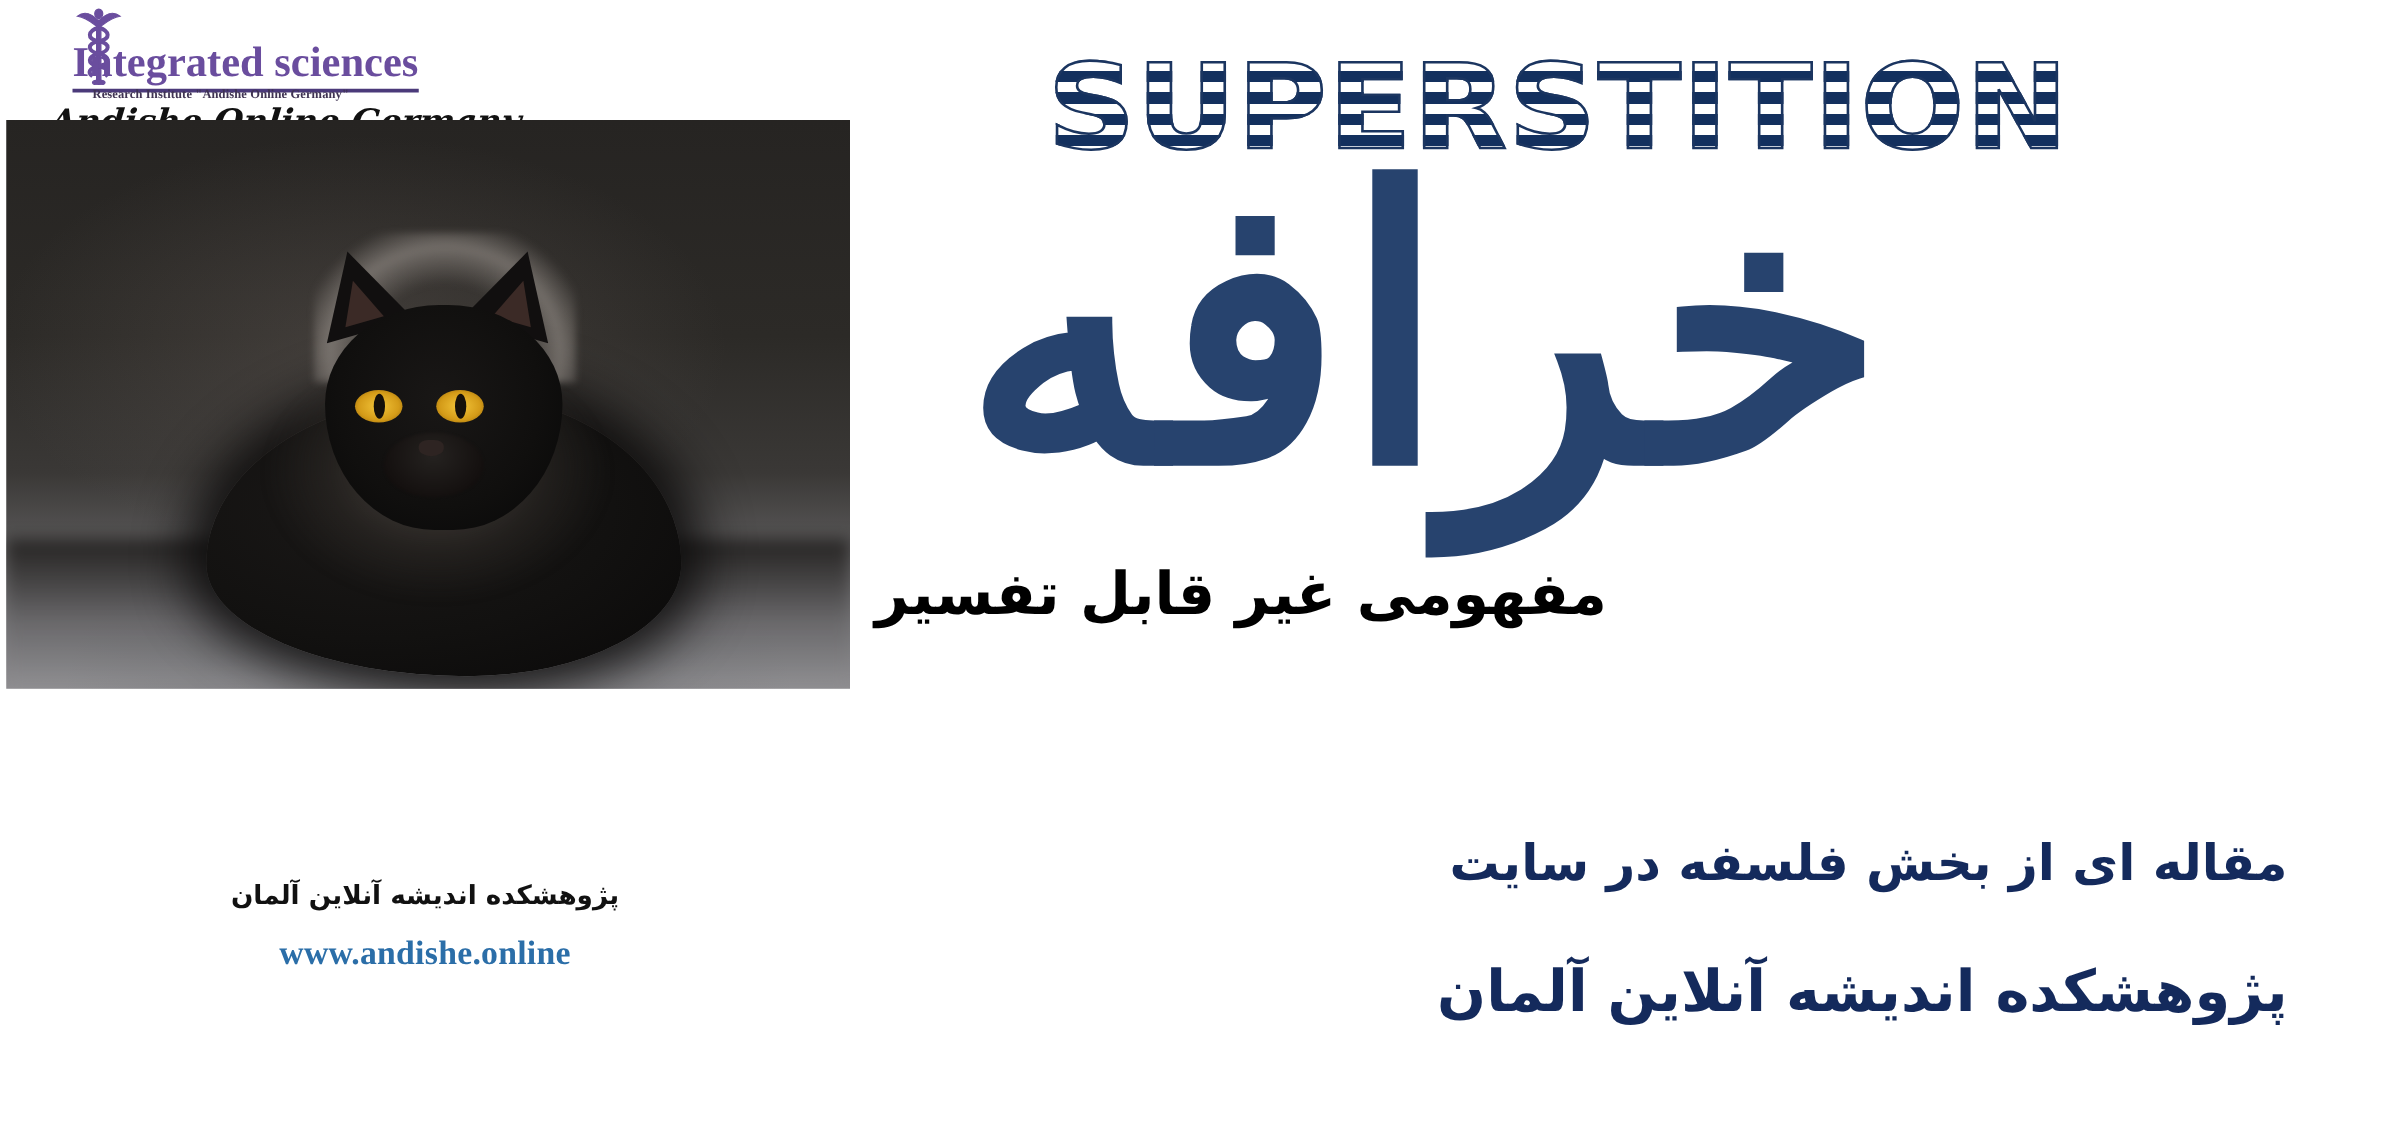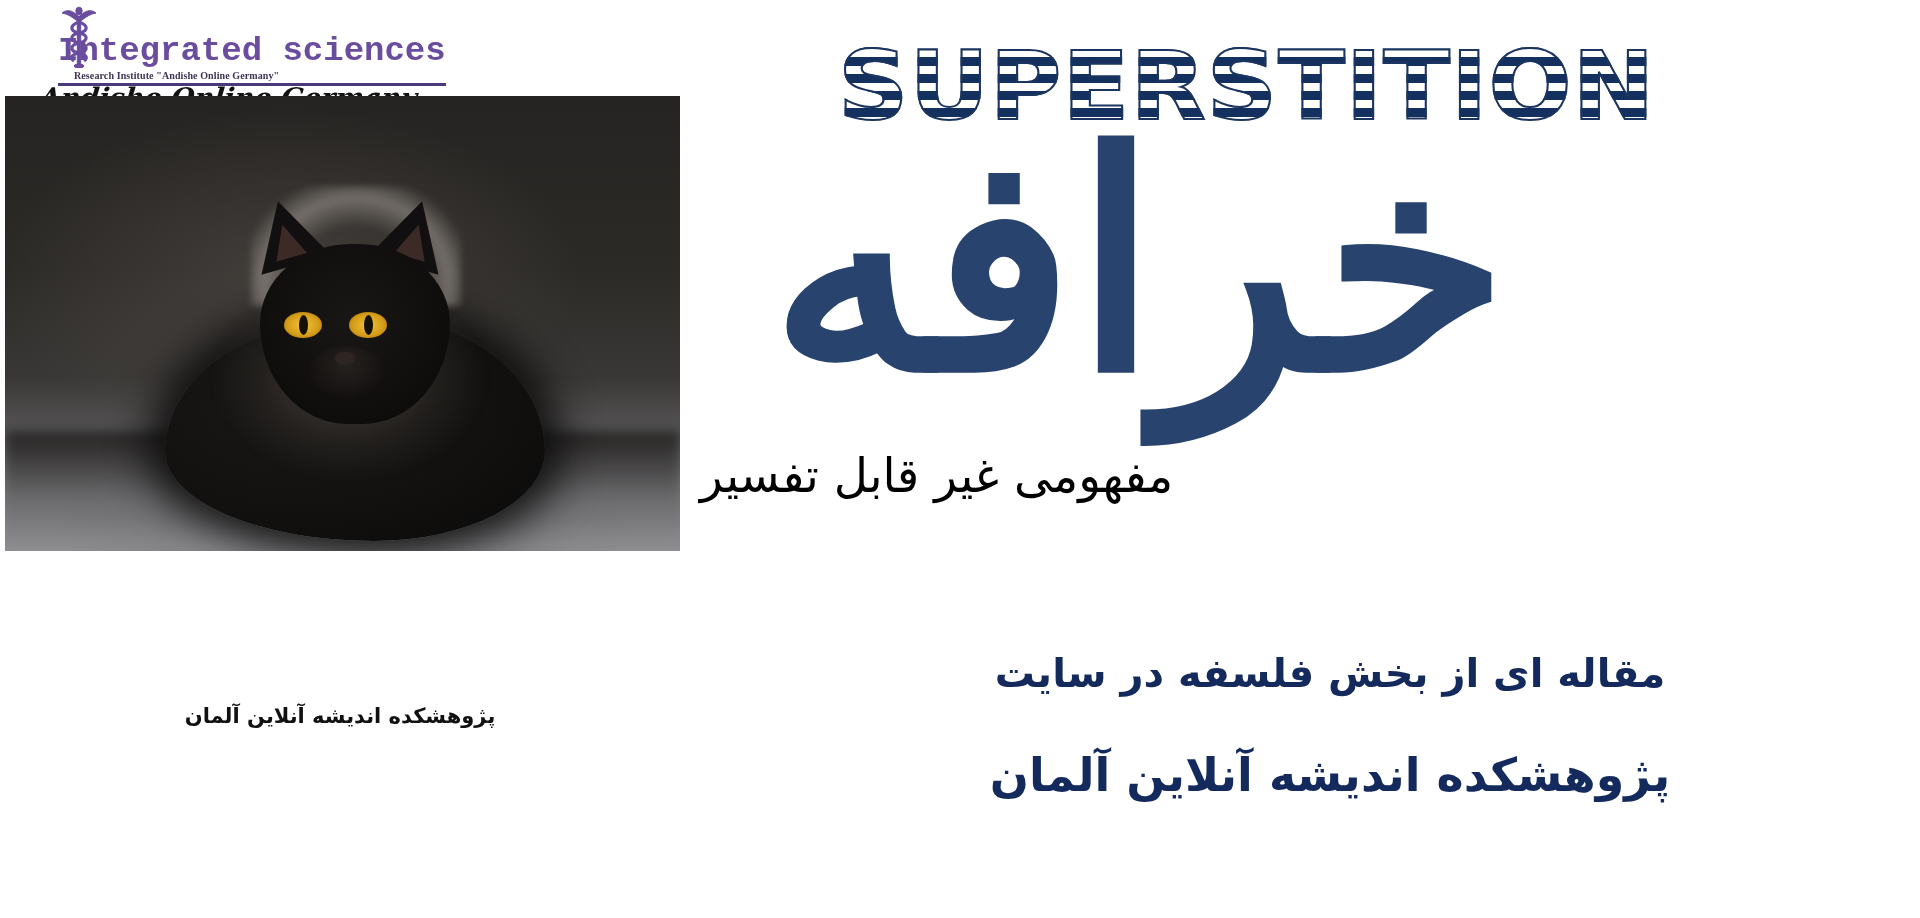--- a/index.html
+++ b/index.html
@@ -10,24 +10,24 @@
     overflow:hidden;
     position:relative;
   }
   .poster{position:absolute;inset:0;background:#fff;}
 
   
   .logo-block{position:absolute;left:18px;top:6px;width:320px;height:110px;}
   .caduceus{position:absolute;left:38px;top:0px;width:46px;height:62px;}
   .logo-title{
     position:absolute;left:40px;top:26px;
-    font-family:Liberation Mono, monospace;
+    font-family:Liberation Serif, serif;
     font-size:34px;font-weight:700;color:#6a4d9e;
     letter-spacing:0px;white-space:nowrap;
-    border-bottom:3px solid #4b3a7a;padding-bottom:13px;
+    border-bottom:3px solid #4b3a7a;padding-bottom:1px;
   }
   .logo-sub{
     position:absolute;left:56px;top:64px;
     font-family:"Liberation Serif", serif;
     font-size:10px;font-weight:700;color:#3f3352;
     white-space:nowrap;letter-spacing:.1px;
   }
   .logo-script{
     position:absolute;left:22px;top:76px;
     font-family:"DejaVu Serif", serif;
@@ -129,28 +129,28 @@
     font-size:300px;font-weight:700;
     color:#27436e;line-height:1.05;
     white-space:nowrap;
   }
 
   
   .subtitle-fa{
     position:absolute;left:700px;top:448px;width:760px;
     direction:rtl;text-align:left;
     font-family:"DejaVu Sans", sans-serif;
-    font-size:47px;font-weight:400;color:#000;
+    font-size:47px;font-weight:700;color:#000;
     white-space:nowrap;
   }
 
   
   .bottom-lines{
-    position:absolute;right:90px;top:650px;width:1000px;
-    direction:rtl;text-align:center;
+    position:absolute;right:90px;top:668px;width:1000px;
+    direction:rtl;text-align:right;
   }
   .bline{
     font-family:"DejaVu Sans", sans-serif;
     font-weight:700;color:#142a5c;white-space:nowrap;
   }
   .bline.one{font-size:40px;}
   .bline.two{font-size:46px;margin-top:52px;}
 </style>
 </head>
 <body>
@@ -188,20 +188,21 @@
       <div class="eye r"></div>
       <div class="pupil l"></div>
       <div class="pupil r"></div>
       <div class="muzzle"></div>
       <div class="nose"></div>
     </div>
   </div>
 
   <div class="caption-block">
     <div class="caption-fa">پژوهشکده اندیشه آنلاین آلمان</div>
+    <div class="caption-url">www.andishe.online</div>
   </div>
 
   <div class="superstition">SUPERSTITION</div>
   <div class="kherafe">خرافه</div>
   <div class="subtitle-fa">مفهومی غیر قابل تفسیر</div>
 
   <div class="bottom-lines">
     <div class="bline one">مقاله ای از بخش فلسفه در سایت</div>
     <div class="bline two">پژوهشکده اندیشه آنلاین آلمان</div>
   </div>

